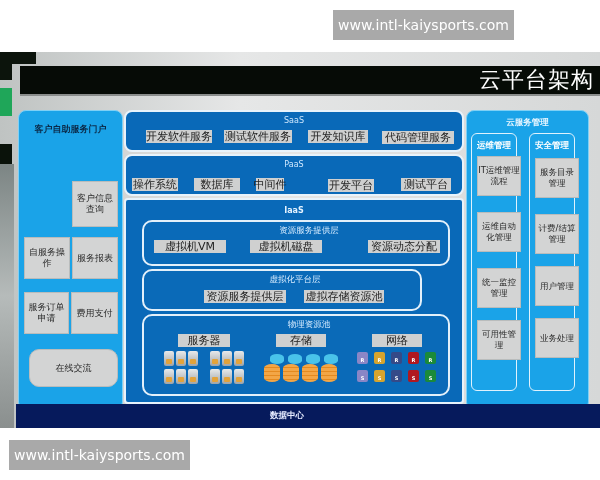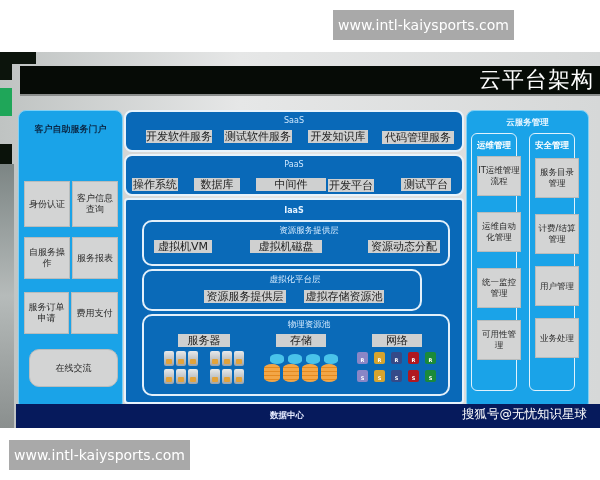--- a/index.html
+++ b/index.html
@@ -60,23 +60,20 @@
   <div class="green-strip"></div>
   <div class="black-strip"></div>
   <div class="left-grey"></div>
 
   <div class="title-bar">
     <span>云平台架构</span>
   </div>
 
   <div class="panel-left">
     <div class="ptitle">客户自助服务门户</div>
-    <div class="gbox" style="left:5px; top:70px; width:46px; height:46px;">
-        <span>身份认证</span>
-      </div>
     <div class="gbox" style="left:53px; top:70px; width:46px; height:46px;">
         <span>客户信息查询</span>
       </div>
     <div class="gbox" style="left:5px; top:126px; width:46px; height:42px;">
         <span>自服务操作</span>
       </div>
     <div class="gbox" style="left:53px; top:126px; width:46px; height:42px;">
         <span>服务报表</span>
       </div>
     <div class="gbox" style="left:5px; top:181px; width:45px; height:42px;">
@@ -97,31 +94,31 @@
       <div class="chip" style="left:20px; top:18px; width:66px;">开发软件服务</div>
       <div class="chip" style="left:98px; top:18px; width:68px;">测试软件服务</div>
       <div class="chip" style="left:182px; top:18px; width:60px;">开发知识库</div>
       <div class="chip" style="left:256px; top:19px; width:72px;">代码管理服务</div>
     </div>
 
     <div class="layer" style="top:44px; height:42px;">
       <div class="layer-title" style="top:4px;">PaaS</div>
       <div class="chip" style="left:6px; top:22px; width:46px;">操作系统</div>
       <div class="chip" style="left:68px; top:22px; width:46px;">数据库</div>
-      <div class="chip" style="left:130px; top:22px; width:70px;">中间件</div>
+      <div class="chip" style="left:130px; top:22px; width:28px;">中间件</div>
       <div class="chip" style="left:202px; top:23px; width:46px;">开发平台</div>
       <div class="chip" style="left:275px; top:22px; width:50px;">测试平台</div>
     </div>
 
     <div class="layer" style="top:88px; height:206px; border-radius:4px;">
       <div class="layer-title" style="top:6px; font-weight:bold; color:#e3f2ff;">IaaS</div>
 
       <div class="sub" style="left:16px; top:20px; width:308px; height:46px;">
         <div class="sub-title" style="top:3px;">资源服务提供层</div>
-        <div class="chip" style="left:10px; top:18px; width:58px;">虚拟机VM</div>
+        <div class="chip" style="left:10px; top:18px; width:72px;">虚拟机VM</div>
         <div class="chip" style="left:106px; top:18px; width:72px;">虚拟机磁盘</div>
         <div class="chip" style="left:224px; top:18px; width:72px;">资源动态分配</div>
       </div>
 
       <div class="sub" style="left:16px; top:69px; width:280px; height:42px;">
         <div class="sub-title" style="top:3px;">虚拟化平台层</div>
         <div class="chip" style="left:60px; top:19px; width:82px;">资源服务提供层</div>
         <div class="chip" style="left:160px; top:19px; width:80px;">虚拟存储资源池</div>
       </div>
 
@@ -202,17 +199,16 @@
           <span>用户管理</span>
         </div>
       <div class="rbox" style="top:184px;">
           <span>业务处理</span>
         </div>
     </div>
   </div>
 
   <div class="datacenter">
     <span class="dc-label">数据中心</span>
-    <span class="source">搜狐号@无忧知识星球</span>
   </div>
 </div>
 
 <div class="wm wm-bottom">www.intl-kaiysports.com</div>
 
 </body></html>

